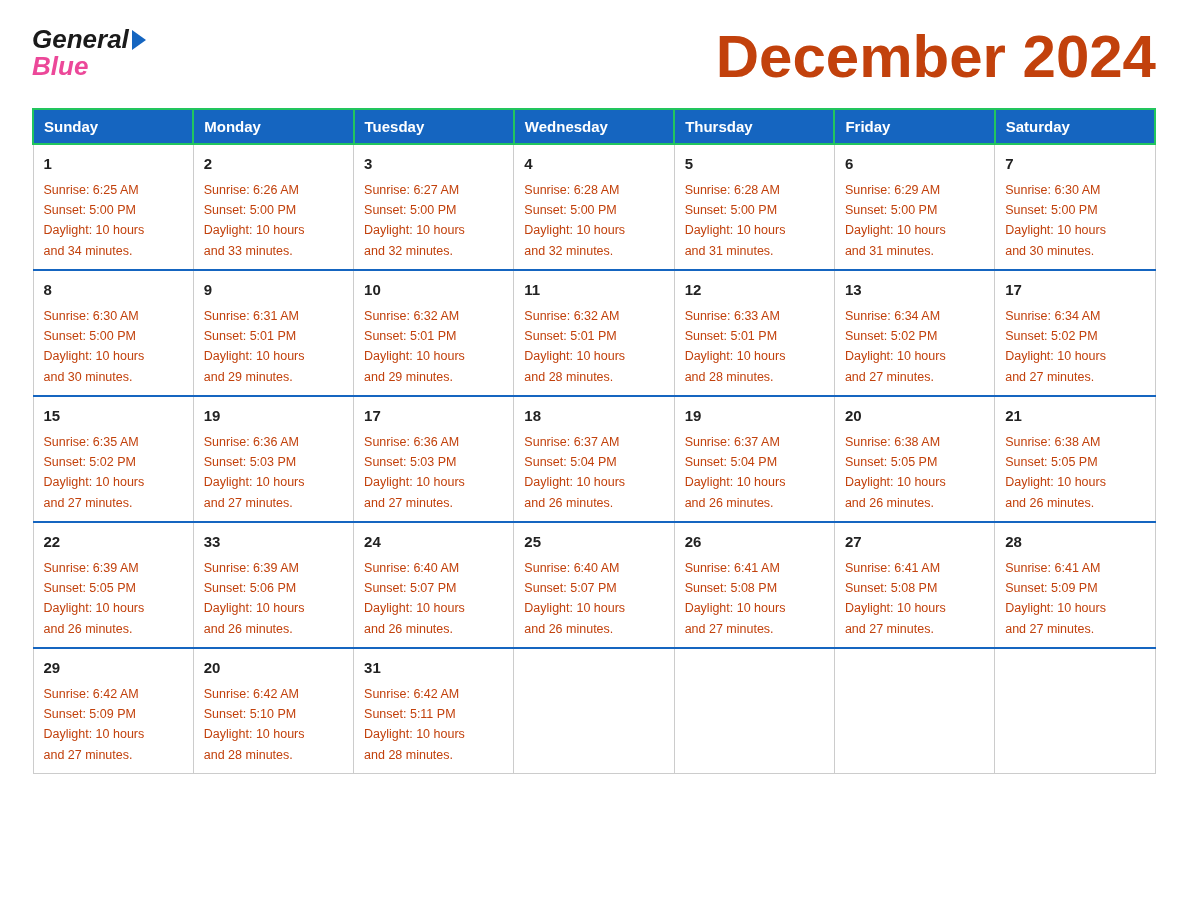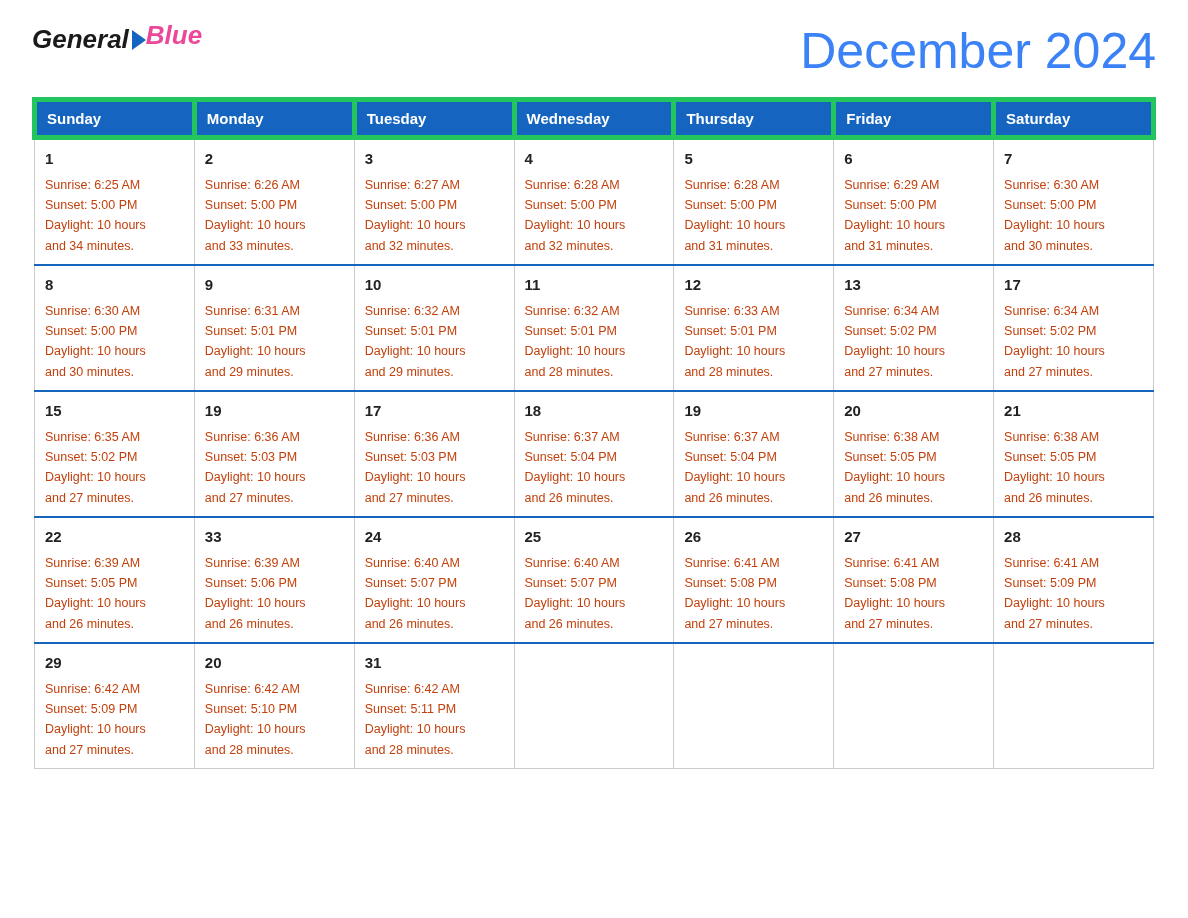--- a/index.html
+++ b/index.html
@@ -10,50 +10,50 @@
       color: #222;
     }
     .header {
       display: flex;
       justify-content: space-between;
       align-items: flex-start;
       margin-bottom: 18px;
     }
     .logo {
       display: flex;
-      flex-direction: row;
+      flex-direction: column;
       align-items: flex-start;
     }
     .title-block {
       text-align: right;
     }
     .month-title {
-      font-size: 50px;
-      font-weight: normal;
-      color: #3b82f6;
+      font-size: 60px;
+      font-weight: bold;
+      color: #c2410c;
       line-height: 1.1;
     }
     .location {
       font-size: 20px;
       color: #333;
       margin-top: 4px;
     }
     table {
       width: 100%;
       border-collapse: collapse;
       table-layout: fixed;
     }
     thead th {
       background-color: #1565c0;
       color: #fff;
       font-size: 15px;
       font-weight: bold;
       padding: 8px 10px;
       text-align: left;
-      border: 5px solid #22c55e;
+      border: 2px solid #22c55e;
     }
     tbody td {
       vertical-align: top;
       padding: 8px 10px;
       font-size: 13px;
       line-height: 1.5;
       border: 1px solid #ccc;
       border-top: 2px solid #1565c0;
       min-height: 90px;
     }

